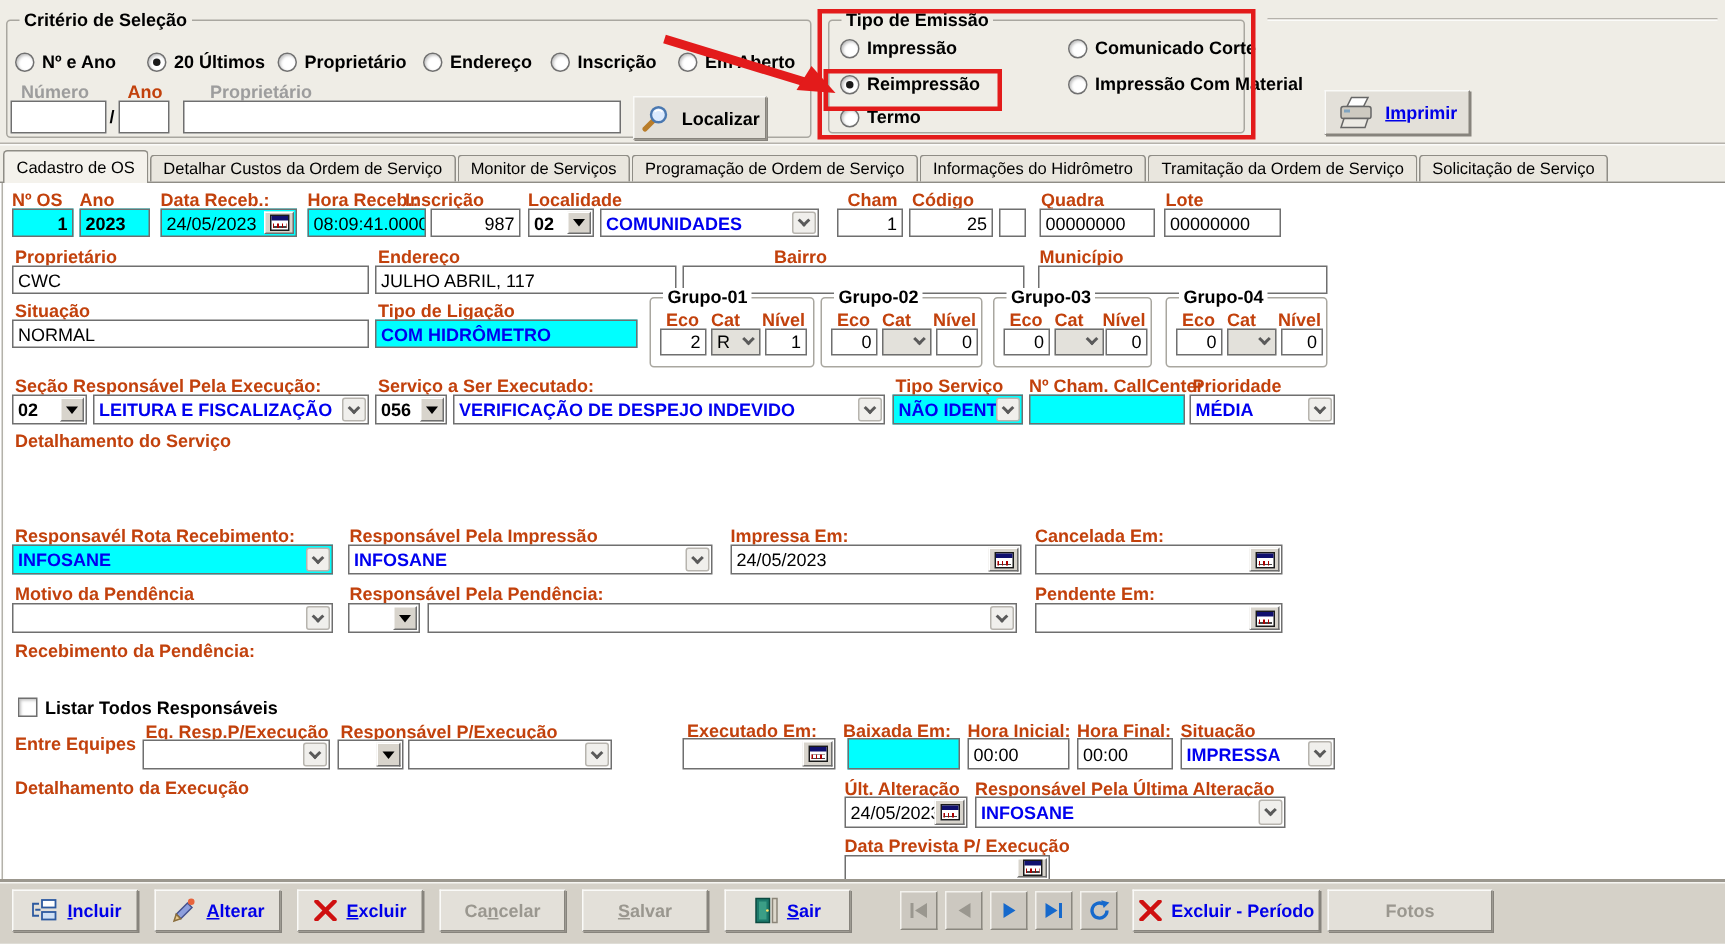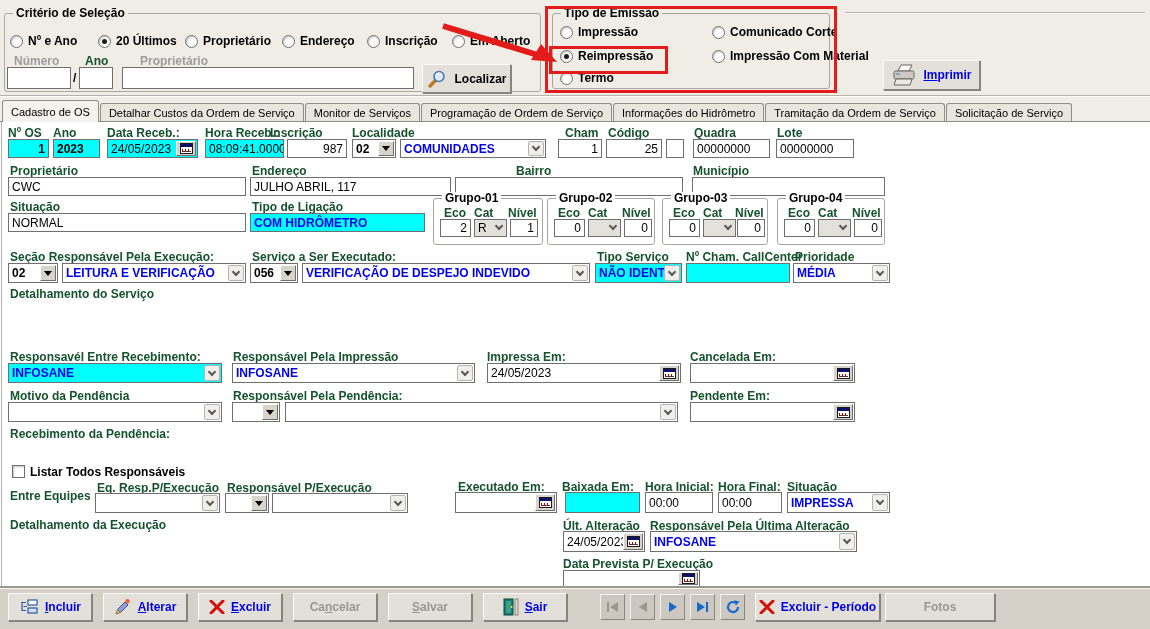--- a/index.html
+++ b/index.html
@@ -1,19 +1,19 @@
 <!DOCTYPE html>
 <html><head>
 <meta charset="utf-8">
 <style>
   *{margin:0;padding:0;box-sizing:border-box}
   html,body{background:#cfcdc6}
   #app{position:relative;width:1150px;height:629px;background:#efede6;overflow:hidden;
        font-family:"Liberation Sans",sans-serif;font-size:12px;color:#000}
-  .lbl{position:absolute;font-weight:bold;font-size:12px;color:#14532d;white-space:nowrap;line-height:12px}
+  .lbl{position:absolute;font-weight:bold;font-size:12px;color:#c2410c;white-space:nowrap;line-height:12px}
   .lbl.k{color:#000}
   .lbl.g{color:#9d9d9d}
   .inp{position:absolute;height:19px;background:#fff;border:1px solid #6f6f6f;
        font-size:12px;color:#000;padding:1px 3px;display:flex;align-items:center;
        white-space:nowrap;overflow:hidden}
   .inp.cy{background:#00ffff}
   .inp.num{justify-content:flex-end}
   .inp.b{font-weight:bold}
   .inp .bv{color:#0000ef;font-weight:bold}
   .chevbox{position:absolute;right:1px;top:1px;bottom:1px;width:16px;background:#f0efec;
@@ -285,21 +285,21 @@
   <div class="lbl" style="left:686px;top:251px">Nº Cham. CallCenter</div>
   <div class="lbl" style="left:795px;top:251px">Prioridade</div>
 
   <div class="inp b" style="left:8px;top:263px;width:50px;height:20px;padding-right:18px">
     <span>02</span>
     <span class="dropbtn">
         <span class="tri"></span>
       </span>
   </div>
   <div class="inp" style="left:62px;top:263px;width:184px;height:20px;padding-right:18px">
-    <span class="bv">LEITURA E VERIFICAÇÃO</span>
+    <span class="bv">LEITURA E FISCALIZAÇÃO</span>
     <span class="chevbox">
         <span class="chev"></span>
       </span>
   </div>
   <div class="inp b" style="left:250px;top:263px;width:48px;height:20px;padding-right:10px">
     <span>056</span>
     <span class="dropbtn">
         <span class="tri"></span>
       </span>
   </div>
@@ -318,21 +318,21 @@
   <div class="inp cy" style="left:686px;top:263px;width:104px;height:20px"></div>
   <div class="inp" style="left:793px;top:263px;width:97px;height:20px;padding-right:18px">
     <span class="bv">MÉDIA</span>
     <span class="chevbox">
         <span class="chev"></span>
       </span>
   </div>
 
   <div class="lbl" style="left:10px;top:288px">Detalhamento do Serviço</div>
 
-  <div class="lbl" style="left:10px;top:351px">Responsavél Entre Recebimento:</div>
+  <div class="lbl" style="left:10px;top:351px">Responsavél Rota Recebimento:</div>
   <div class="lbl" style="left:233px;top:351px">Responsável Pela Impressão</div>
   <div class="lbl" style="left:487px;top:351px">Impressa Em:</div>
   <div class="lbl" style="left:690px;top:351px">Cancelada Em:</div>
 
   <div class="inp cy" style="left:8px;top:363px;width:214px;height:20px;padding-right:18px">
     <span class="bv">INFOSANE</span>
     <span class="chevbox">
         <span class="chev"></span>
       </span>
   </div>

